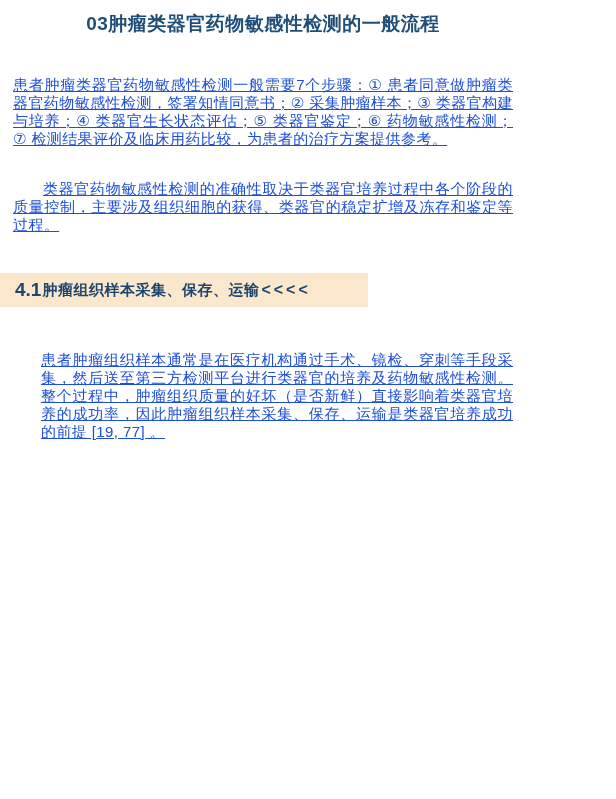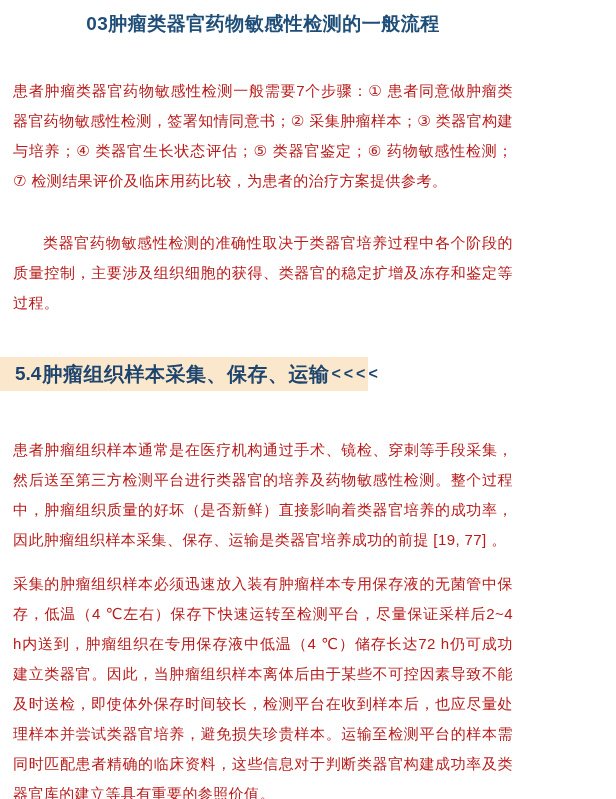--- a/index.html
+++ b/index.html
@@ -27,52 +27,53 @@
     line-height: 24px;
     font-weight: bold;
     text-align: center;
     letter-spacing: 0.5px;
   }
   .title-04 {
     margin-top: 42px;
   }
   .para {
     margin: 0;
-    color: #b91c1c;
+    color: #1d4ed8;
     font-size: 15px;
-    line-height: 30px;
+    line-height: 18px;
     text-align: justify;
     letter-spacing: 0.4px;
     word-break: break-all;
+    text-decoration: underline;
   }
   .para-03 { margin-top: 40px; }
   .para-04 { margin-top: 32px; text-indent: 2em; }
   .para-body { margin-top: 14px; }
-  .para-first { margin-top: 44px; }
+  .para-first { margin-top: 44px; margin-left: 28px; }
   .band {
     margin-top: 39px;
     margin-left: -13px;
     width: 368px;
     height: 34px;
     box-sizing: border-box;
     padding-left: 15px;
     background: #fbe8cc;
     display: flex;
     align-items: center;
     color: #1e456e;
     font-weight: bold;
     white-space: nowrap;
   }
   .band .band-num {
     font-size: 19px;
     letter-spacing: 0;
     margin-right: 1px;
   }
   .band .band-title {
-    font-size: 20px;
+    font-size: 15px;
     letter-spacing: 0.5px;
   }
   .band .band-arrows {
     font-size: 16px;
     letter-spacing: 3px;
     margin-left: 2px;
   }
 </style>
 </head>
 <body>
@@ -80,23 +81,22 @@
 <div class="page">
 
   <h2 class="section-title title-03">03肿瘤类器官药物敏感性检测的一般流程</h2>
 
   <p class="para para-03">患者肿瘤类器官药物敏感性检测一般需要7个步骤：① 患者同意做肿瘤类器官药物敏感性检测，签署知情同意书；② 采集肿瘤样本；③ 类器官构建与培养；④ 类器官生长状态评估；⑤ 类器官鉴定；⑥ 药物敏感性检测；⑦ 检测结果评价及临床用药比较，为患者的治疗方案提供参考。</p>
 
 
   <p class="para para-04">类器官药物敏感性检测的准确性取决于类器官培养过程中各个阶段的质量控制，主要涉及组织细胞的获得、类器官的稳定扩增及冻存和鉴定等过程。</p>
 
   <div class="band">
-    <span class="band-num">5.4</span>
+    <span class="band-num">4.1</span>
     <span class="band-title">肿瘤组织样本采集、保存、运输</span>
     <span class="band-arrows">&lt;&lt;&lt;&lt;</span>
   </div>
 
   <p class="para para-first">患者肿瘤组织样本通常是在医疗机构通过手术、镜检、穿刺等手段采集，然后送至第三方检测平台进行类器官的培养及药物敏感性检测。整个过程中，肿瘤组织质量的好坏（是否新鲜）直接影响着类器官培养的成功率，因此肿瘤组织样本采集、保存、运输是类器官培养成功的前提 [19, 77] 。</p>
 
 
-  <p class="para para-body">采集的肿瘤组织样本必须迅速放入装有肿瘤样本专用保存液的无菌管中保存，低温（4 ℃左右）保存下快速运转至检测平台，尽量保证采样后2~4 h内送到，肿瘤组织在专用保存液中低温（4 ℃）储存长达72 h仍可成功建立类器官。因此，当肿瘤组织样本离体后由于某些不可控因素导致不能及时送检，即使体外保存时间较长，检测平台在收到样本后，也应尽量处理样本并尝试类器官培养，避免损失珍贵样本。运输至检测平台的样本需同时匹配患者精确的临床资料，这些信息对于判断类器官构建成功率及类器官库的建立等具有重要的参照价值。</p>
 
 </div>
 
 </body></html>

